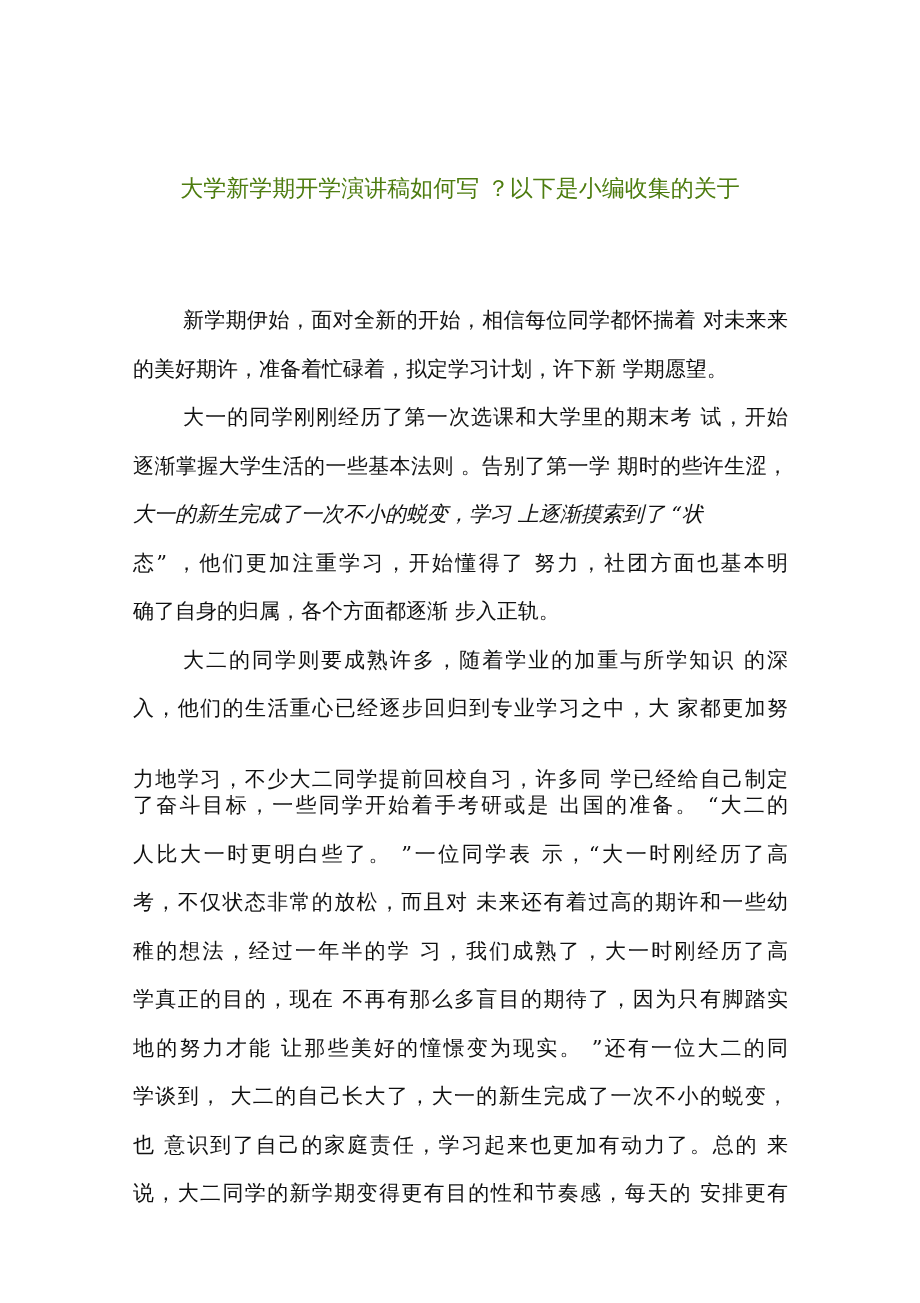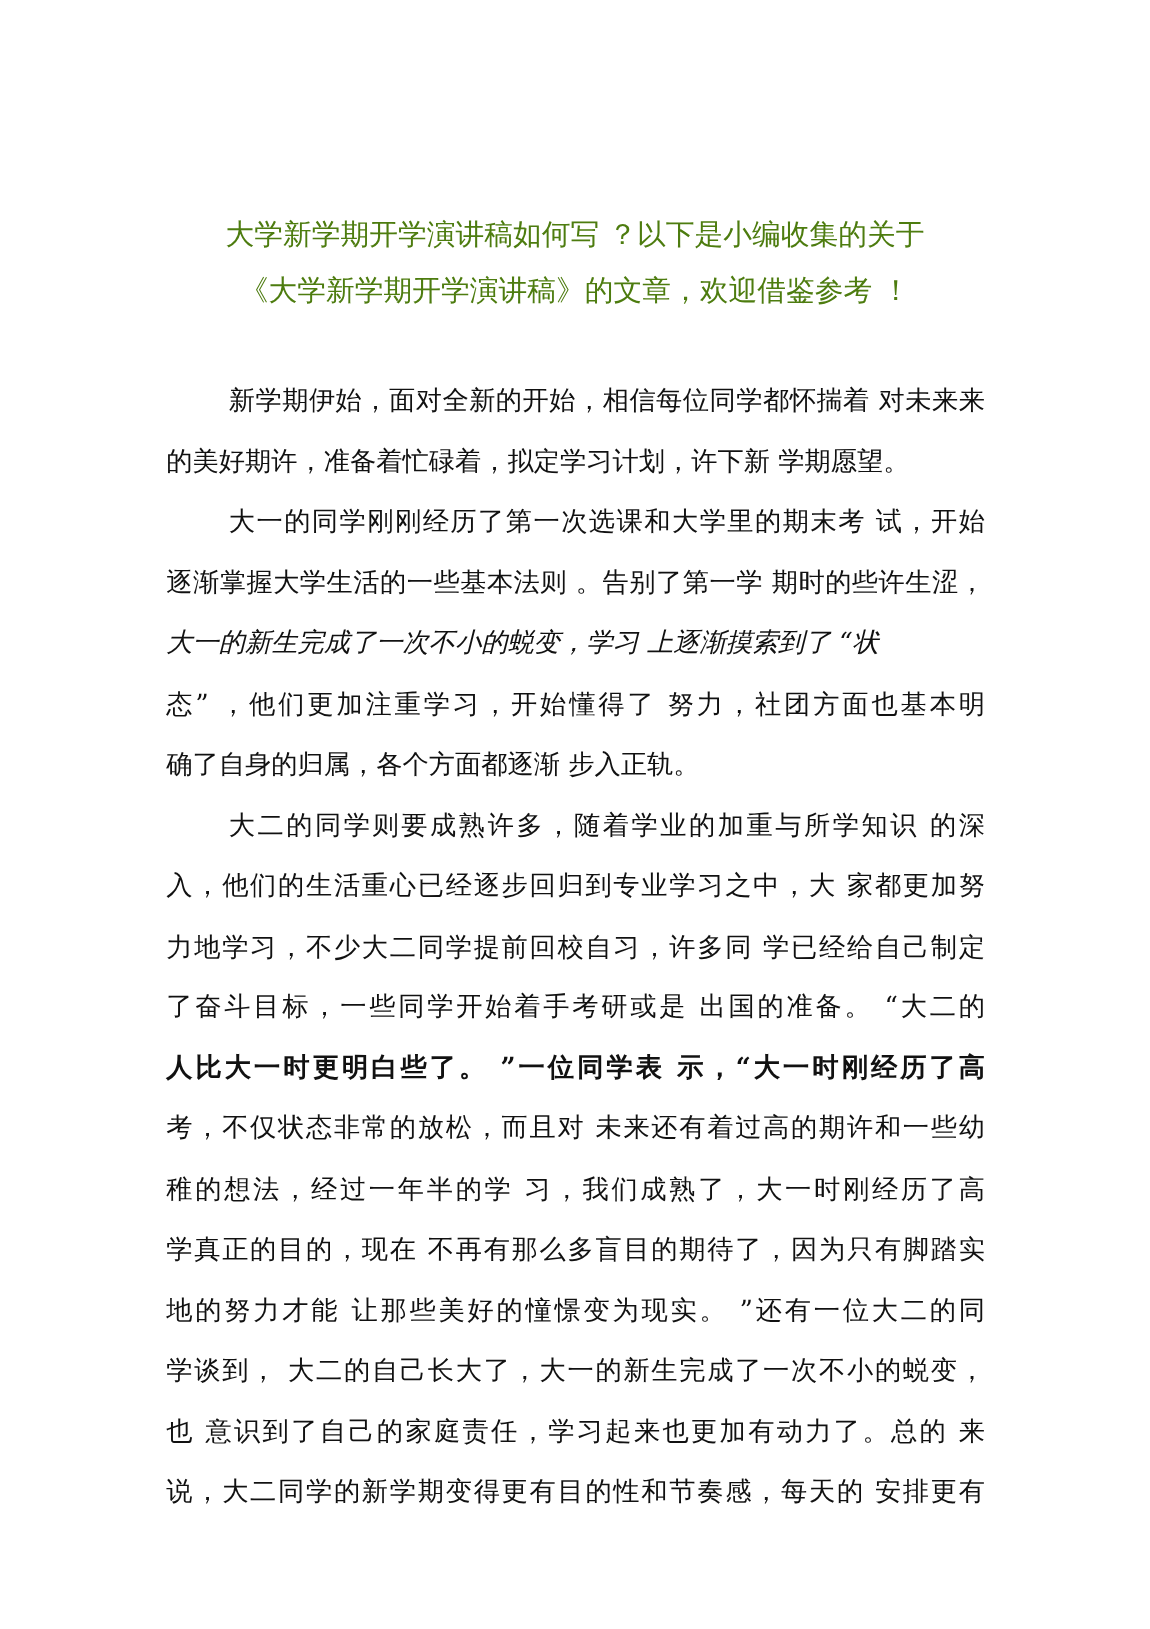--- a/index.html
+++ b/index.html
@@ -65,35 +65,34 @@
     .line.last {
       text-align-last: left;
     }
   </style>
 </head>
 <body>
 
 <div class="page">
 
   <div class="intro-line" style="top:173px;">大学新学期开学演讲稿如何写 ？以下是小编收集的关于</div>
-  <div class="intro-line" style="top:218px;">《大学新学期开学演讲稿》的文章，欢迎借鉴参考 ！</div>
 
   <div id="body-lines">
       <div class="line indent" style="top: 265px;">新学期伊始，面对全新的开始，相信每位同学都怀揣着 对未来来</div>
       <div class="line last" style="top: 313.5px;">的美好期许，准备着忙碌着，拟定学习计划，许下新 学期愿望。</div>
       <div class="line indent" style="top: 362px;">大一的同学刚刚经历了第一次选课和大学里的期末考 试，开始</div>
       <div class="line" style="top: 410.5px;">逐渐掌握大学生活的一些基本法则 。告别了第一学 期时的些许生涩，</div>
       <div class="line last" style="top: 459px; font-style: italic;">大一的新生完成了一次不小的蜕变，学习 上逐渐摸索到了 “状</div>
       <div class="line" style="top: 507.5px;">态”  ，他们更加注重学习，开始懂得了 努力，社团方面也基本明</div>
       <div class="line last" style="top: 556px;">确了自身的归属，各个方面都逐渐 步入正轨。</div>
       <div class="line indent" style="top: 604.5px;">大二的同学则要成熟许多，随着学业的加重与所学知识 的深</div>
-      <div class="line" style="top: 653px;">入，他们的生活重心已经逐步回归到专业学习之中，大 家都更加努</div>
-      <div class="line" style="top: 703px;">力地学习，不少大二同学提前回校自习，许多同 学已经给自己制定</div>
+      <div class="line" style="top: 653px; font-family: Liberation Serif, serif;">入，他们的生活重心已经逐步回归到专业学习之中，大 家都更加努</div>
+      <div class="line" style="top: 724px;">力地学习，不少大二同学提前回校自习，许多同 学已经给自己制定</div>
       <div class="line" style="top: 750px;">了奋斗目标，一些同学开始着手考研或是 出国的准备。 “大二的</div>
-      <div class="line" style="top: 798.5px; font-weight: bold;">人比大一时更明白些了。 ”一位同学表 示，“大一时刚经历了高</div>
+      <div class="line" style="top: 798.5px;">人比大一时更明白些了。 ”一位同学表 示，“大一时刚经历了高</div>
       <div class="line" style="top: 847px;">考，不仅状态非常的放松，而且对 未来还有着过高的期许和一些幼</div>
       <div class="line" style="top: 895.5px;">稚的想法，经过一年半的学 习，我们成熟了，大一时刚经历了高</div>
       <div class="line" style="top: 944px;">学真正的目的，现在 不再有那么多盲目的期待了，因为只有脚踏实</div>
       <div class="line" style="top: 992.5px;">地的努力才能 让那些美好的憧憬变为现实。 ”还有一位大二的同</div>
       <div class="line" style="top: 1041px;">学谈到， 大二的自己长大了，大一的新生完成了一次不小的蜕变，</div>
       <div class="line" style="top: 1089.5px;">也 意识到了自己的家庭责任，学习起来也更加有动力了。总的 来</div>
       <div class="line" style="top: 1138px;">说，大二同学的新学期变得更有目的性和节奏感，每天的 安排更有</div>
     </div>
 </div>
 

